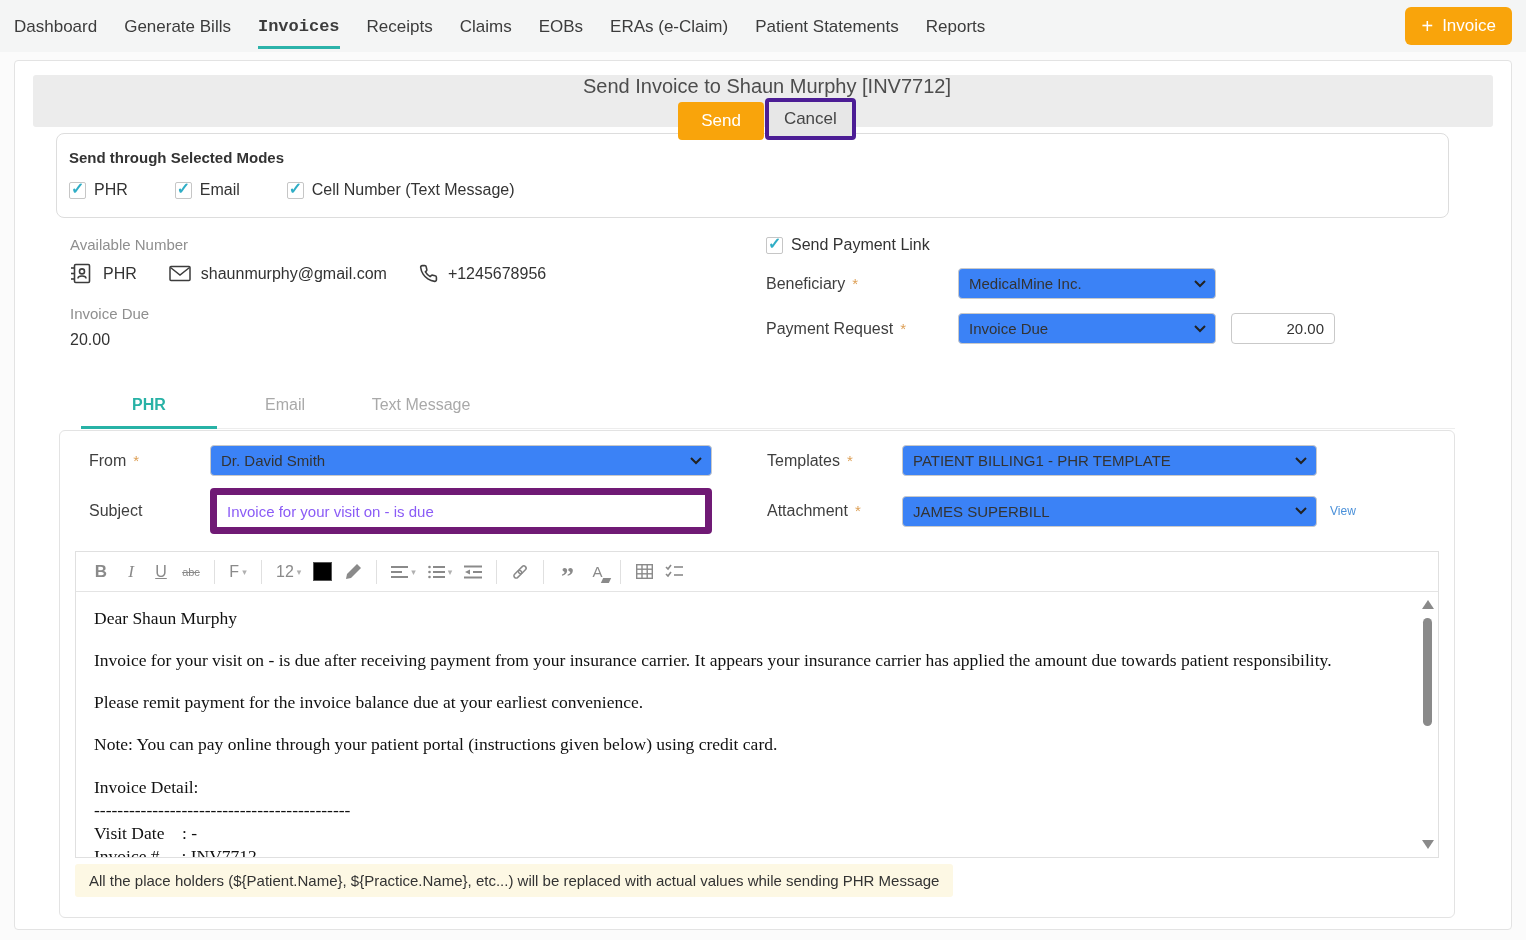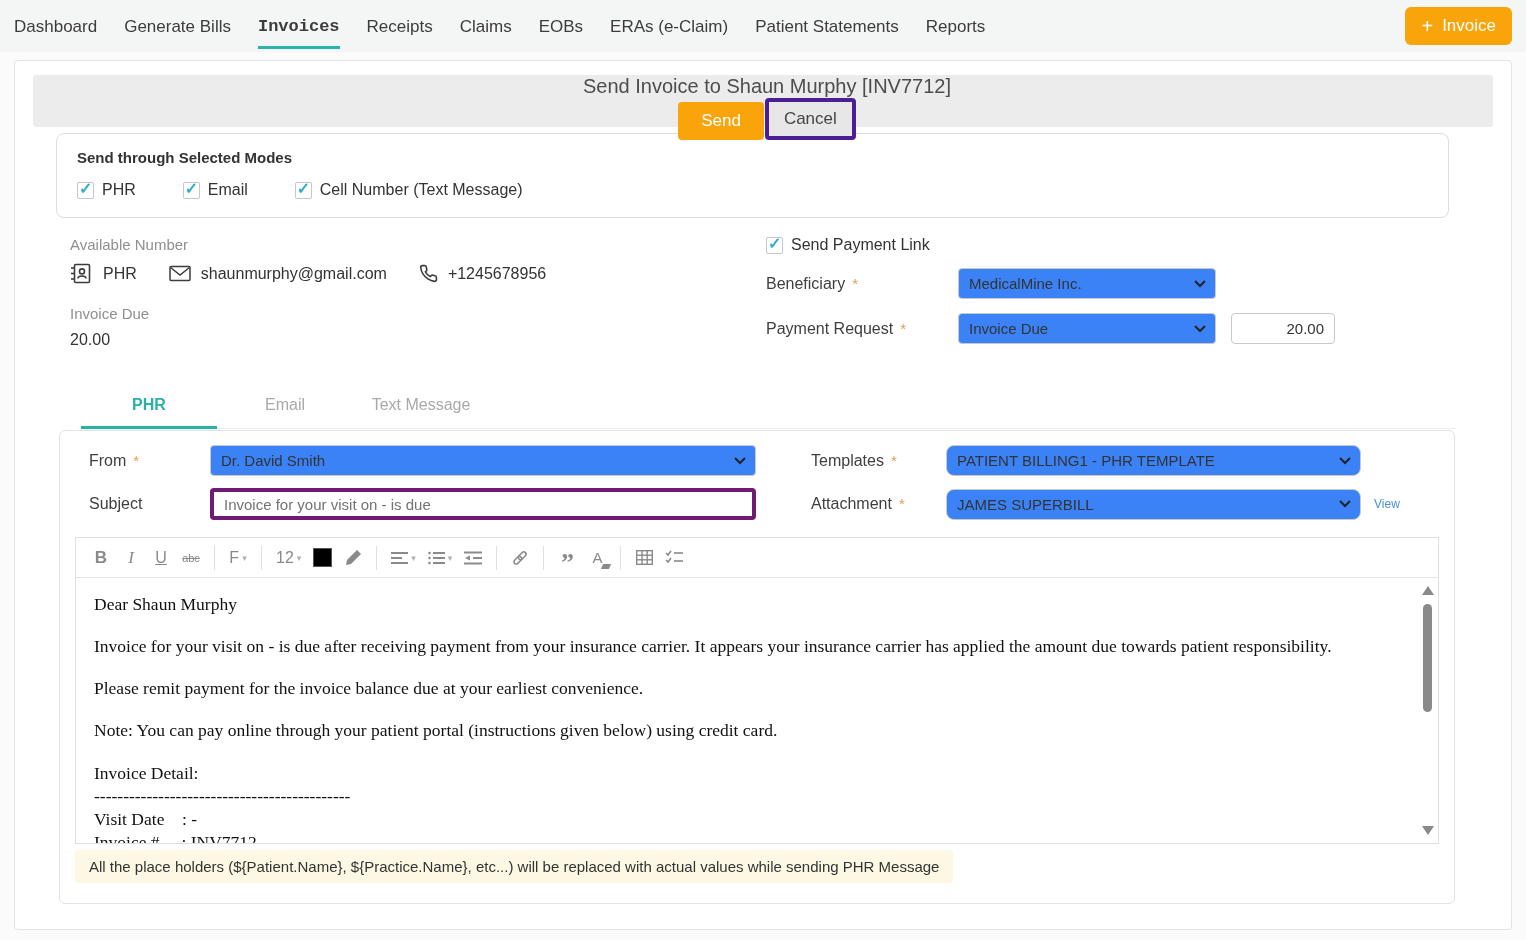--- a/index.html
+++ b/index.html
@@ -26,21 +26,21 @@
           display: flex; align-items: center; justify-content: space-between; padding: 0 16px 0 24px; flex-direction: column; }
   .panel-title { font-size: 20px; color: #4d4d4d; }
   .header-actions { display: flex; align-items: flex-end; gap: 1px; }
   .btn-send { background: #f9a40b; color: #fff; border: none; border-radius: 4px;
           font-size: 17px; padding: 9px 23px; cursor: pointer; font-family: inherit; }
   .btn-cancel { background: #e7e7e7; color: #454545; border: 4px solid #4c1d95; border-radius: 4px;
           font-size: 17px; padding: 7px 15px; cursor: pointer; font-family: inherit; }
 
   
   .modes-box { margin: 6px 62px 0 41px; border: 1px solid #ddd; border-radius: 8px;
-          padding: 15px 20px 18px; background: #fff; }
+          padding: 15px 12px 18px; background: #fff; }
   .modes-heading { font-size: 15px; font-weight: bold; color: #333; }
   .modes-row { display: flex; align-items: center; gap: 47px; margin-top: 15px; }
   .chk { display: flex; align-items: center; gap: 8px; cursor: pointer; font-size: 16px; color: #333; }
   .chk-box { width: 17px; height: 17px; border: 1px solid #c6c6c6; border-radius: 2px;
           background: #fff; position: relative; flex: 0 0 auto; }
   .chk-tick { position: absolute; left: 1px; top: -4px; font-size: 16px; font-weight: bold; color: #30aec6; }
 
   
   .columns { display: flex; margin: 18px 62px 0 41px; }
   .col-left { width: 710px; padding-left: 14px; }
@@ -69,26 +69,26 @@
   .tabs { display: flex; margin: 30px 56px 0 66px; border-bottom: 1px solid #ededed; }
   .tab { width: 136px; text-align: center; font-size: 16px; color: #a9a9a9; cursor: pointer;
           padding: 8px 0 12px; border-bottom: 3px solid transparent; margin-bottom: -1px; }
   .tab.active { color: #28b2a6; font-weight: bold; border-bottom-color: #28b2a6; }
 
   
   .form-box { margin: 1px 56px 0 44px; border: 1px solid #e3e3e3; border-radius: 6px;
           padding: 14px 15px 20px; background: #fff; }
   .frow { display: flex; align-items: center; margin-bottom: 12px; }
   .flabel { width: 135px; font-size: 16px; color: #3f3f3f; padding-left: 14px; }
-  .field-l { width: 546px; }
+  .field-l { width: 502px; }
   .spacer55 { width: 55px; }
   .flabel-r { width: 135px; font-size: 16px; color: #3f3f3f; }
-  .field-r { width: 415px; border-radius: 8px; }
-  .text-input { height: 32px; border: 4px solid #701a75; border-radius: 4px; font-size: 15px;
-          color: #737373; padding: 8px 10px; width: 100%; font-family: inherit; }
+  .field-r { width: 415px; }
+  .text-input { height: 32px; border: 7px solid #701a75; border-radius: 4px; font-size: 15px;
+          color: #8b5cf6; padding: 16px 10px; width: 100%; font-family: inherit; }
   .view-link { color: #4a90d9; font-size: 12px; margin-left: 13px; text-decoration: none; cursor: pointer; }
 
   
   .editor { margin-top: 17px; border: 1px solid #e0e0e0; }
   .ed-toolbar { height: 40px; border-bottom: 1px solid #e4e4e4; display: flex; align-items: center;
           padding: 0 12px; gap: 4px; color: #8a8a8a; }
   .tb-btn { display: inline-flex; align-items: center; justify-content: center; min-width: 26px;
           height: 28px; cursor: pointer; color: #8a8a8a; font-size: 16px; gap: 3px; padding: 0 4px; }
   .tb-b { font-weight: bold; font-size: 17px; }
   .tb-i { font-style: italic; font-family: "Liberation Serif", serif; font-size: 17px; }

